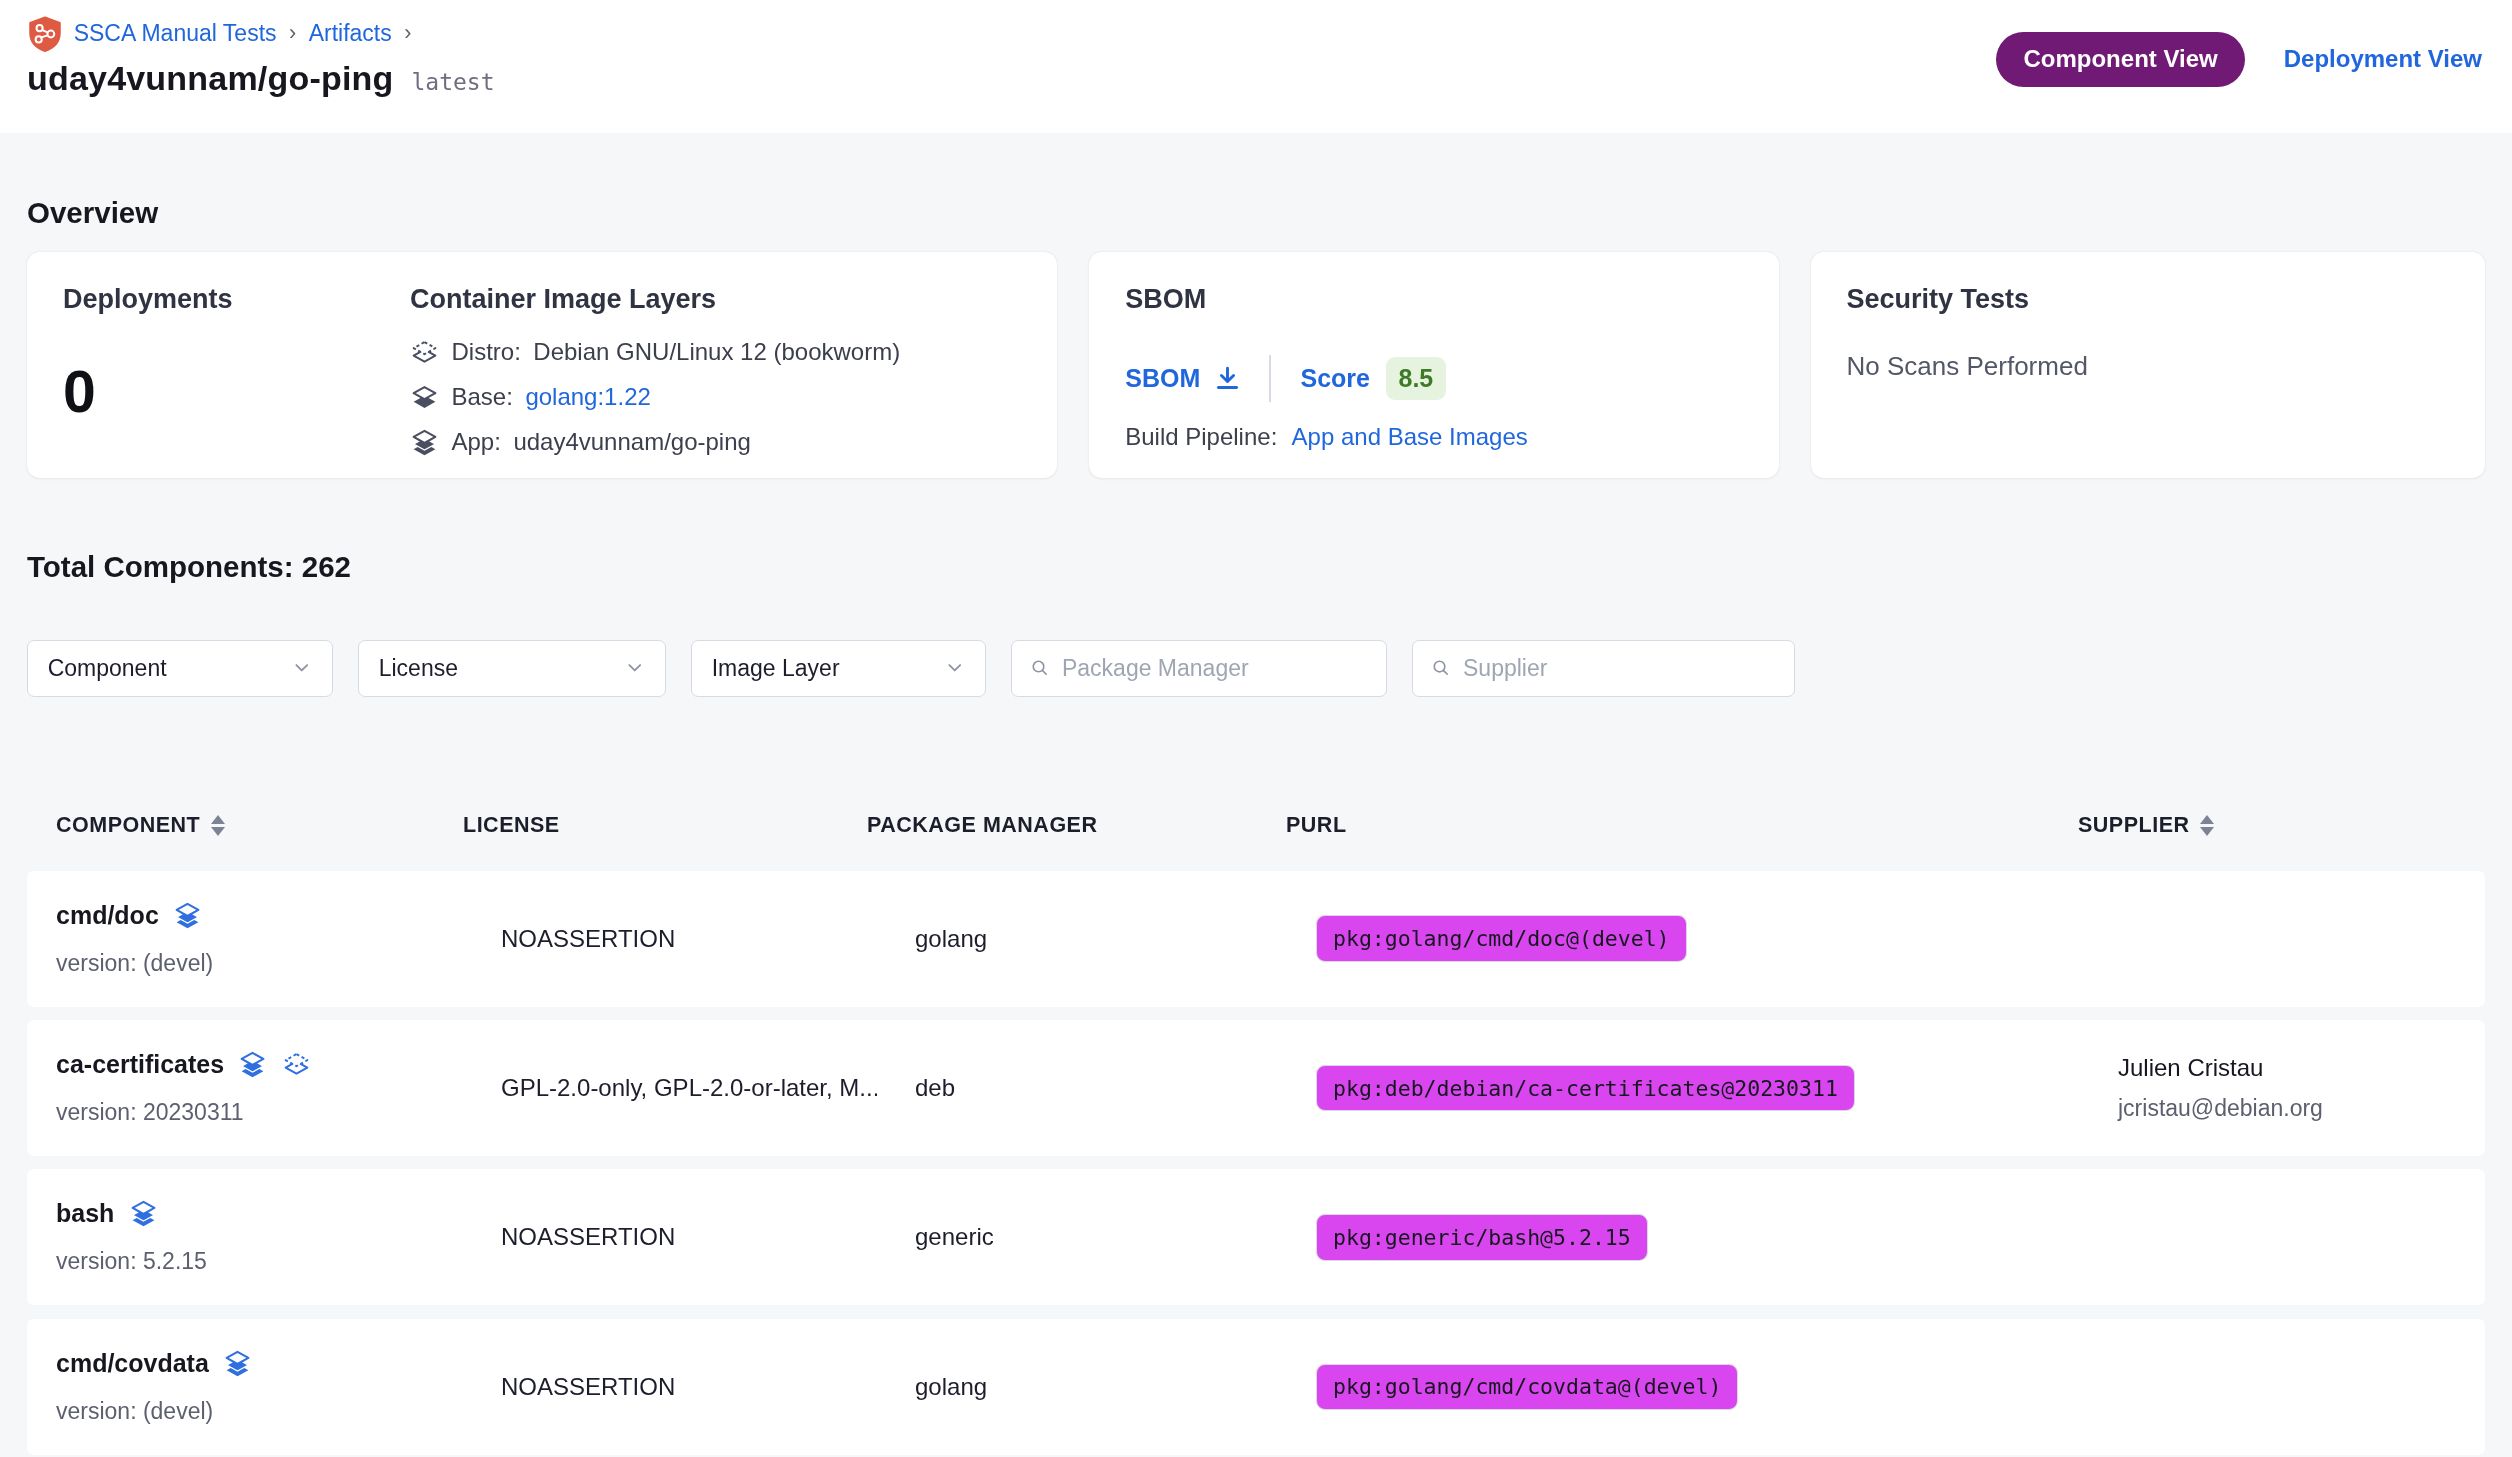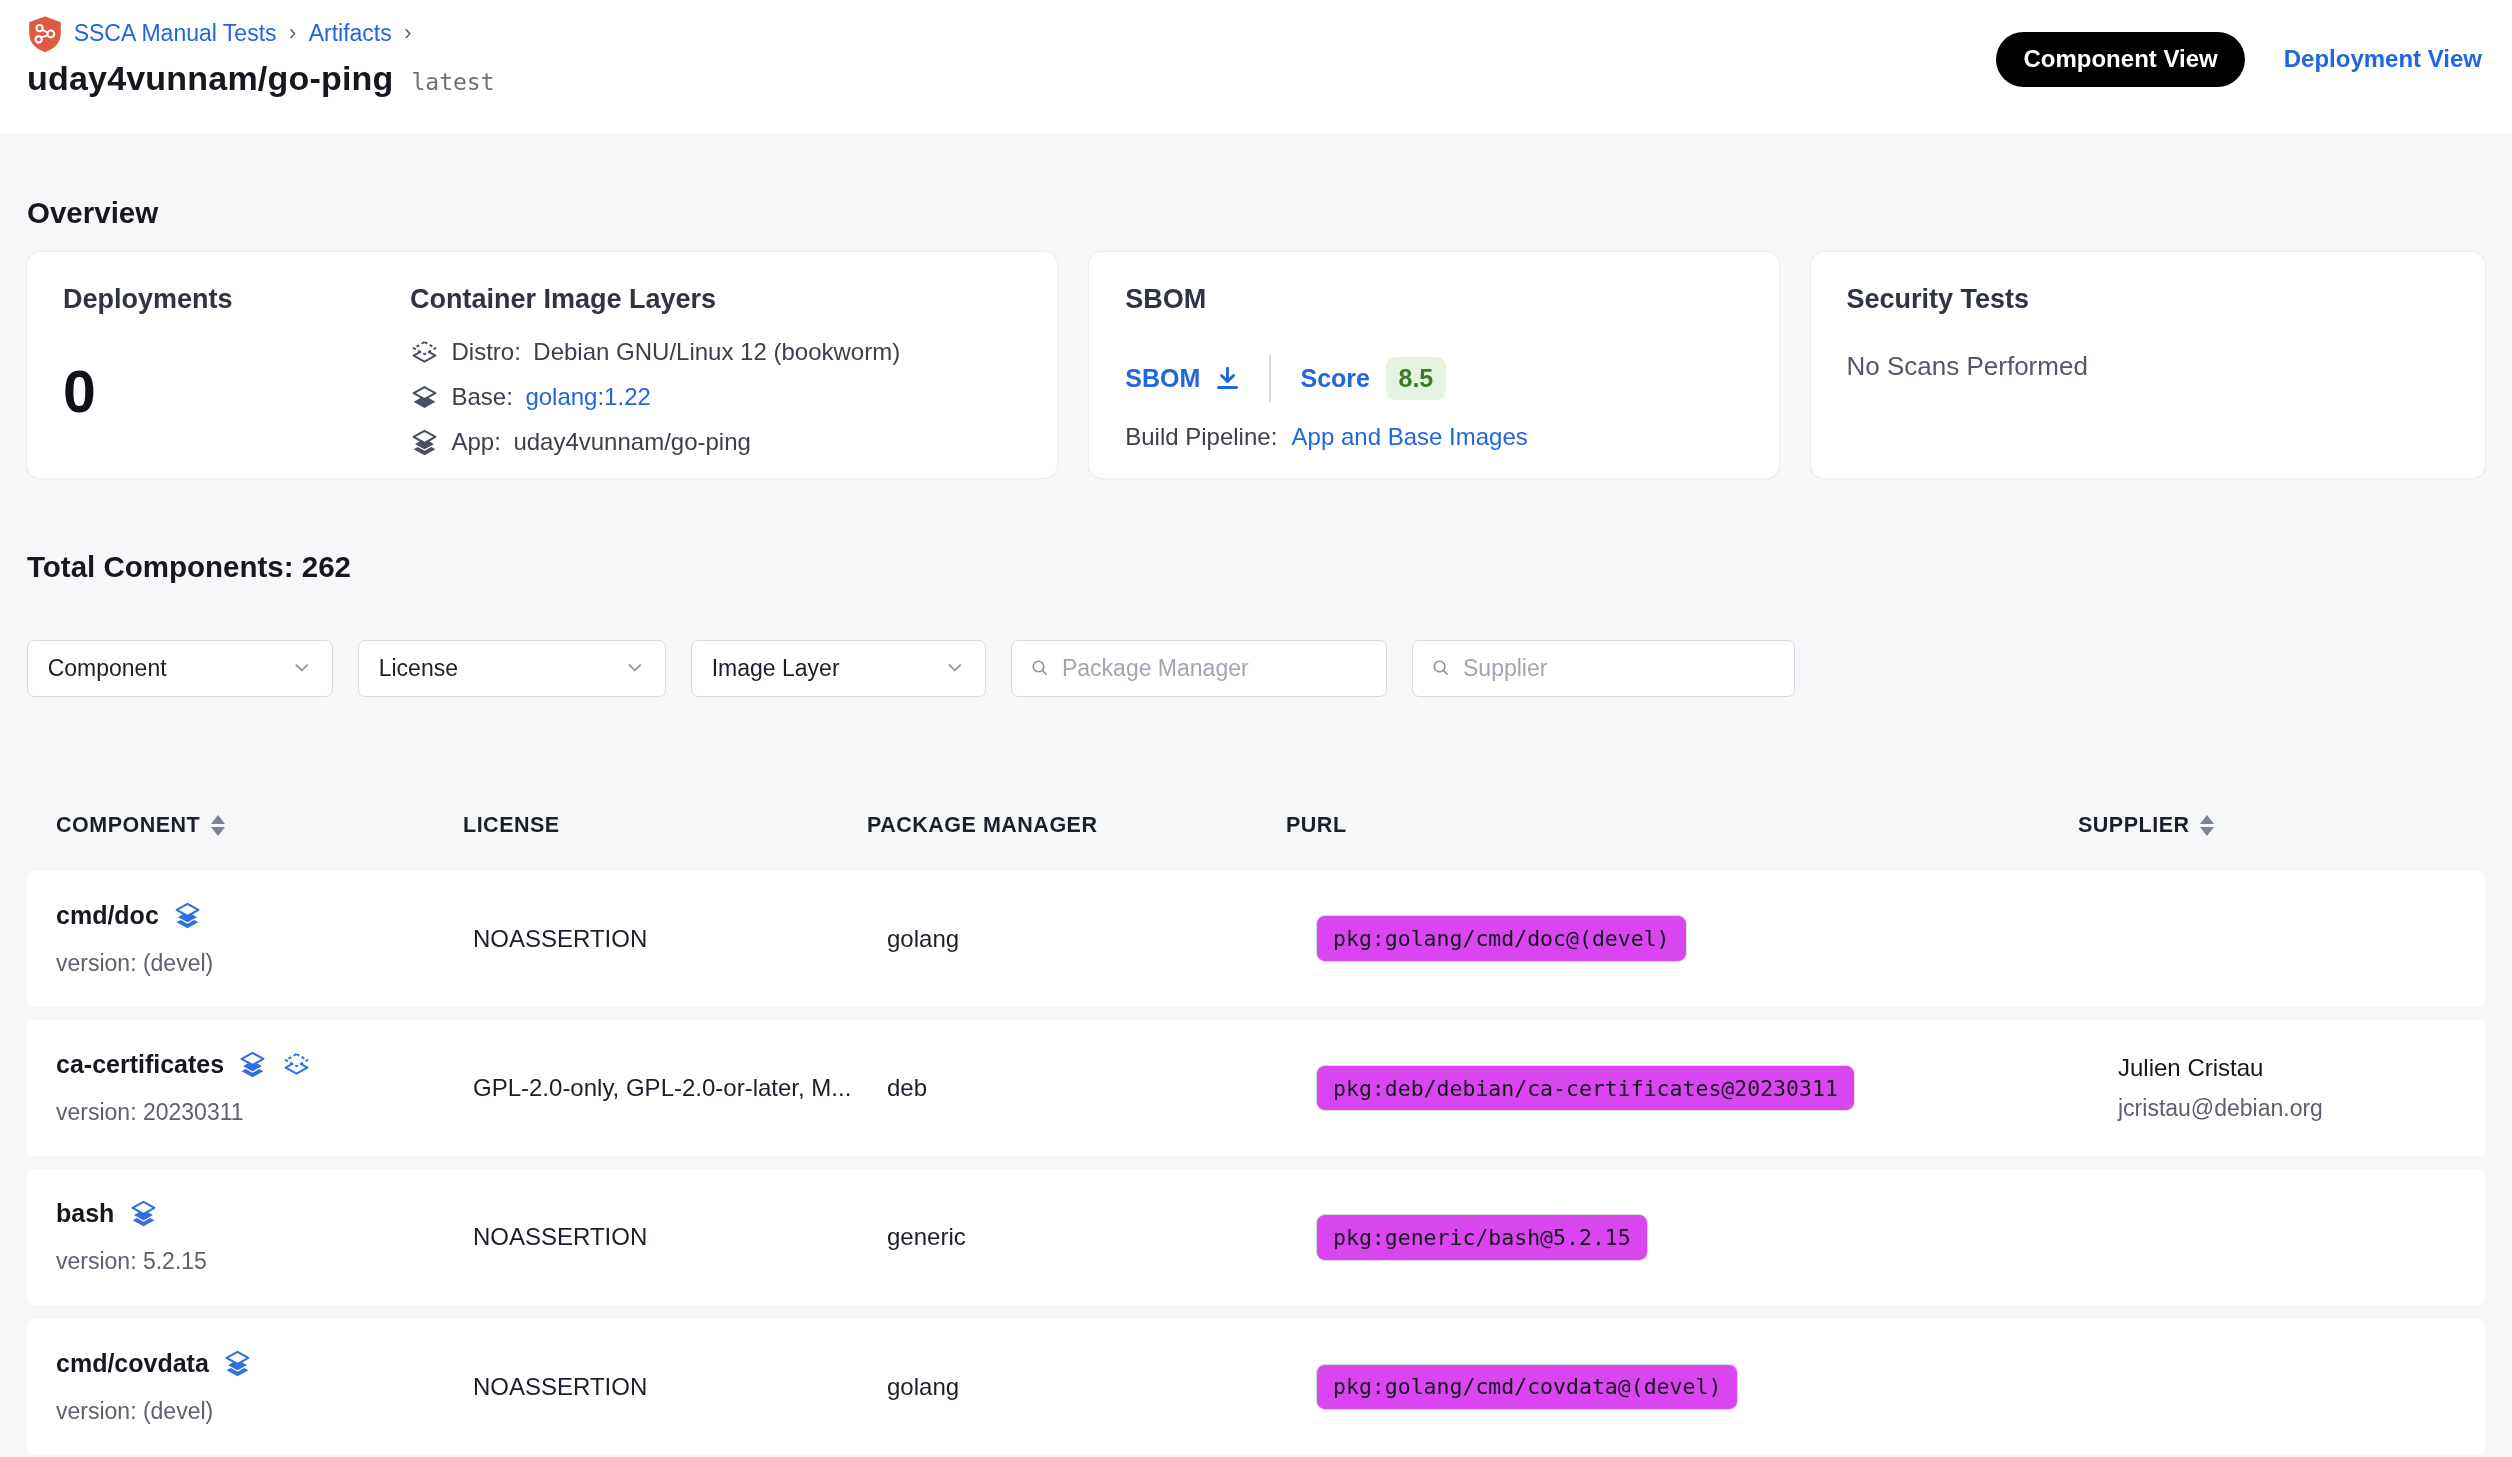--- a/index.html
+++ b/index.html
@@ -15,21 +15,21 @@
   
   .top-band { background:#ffffff; height:133px; padding:14.3px 27px 0 27px; position:relative; }
   .breadcrumb-row { display:flex; align-items:center; gap:10.7px; height:39px; }
   .logo-shield { width:36px; height:36px; flex:0 0 auto; }
   .crumb { color:#2066dd; font-size:23px; text-decoration:none; cursor:pointer; }
   .crumb-sep { color:#5f6371; font-size:21.5px; padding:0 1.8px; }
   .title-row { display:flex; align-items:baseline; gap:18px; margin-top:5.4px; }
   .artifact-title { font-size:34px; font-weight:bold; color:#16171f; letter-spacing:0.2px; }
   .artifact-tag { font-family:"DejaVu Sans Mono", monospace; font-size:23px; color:#6d6f7e; }
   .view-toggle { position:absolute; top:32px; right:30px; display:flex; align-items:center; gap:39px; }
-  .pill-selected { background:#000000; color:#ffffff; font-size:24px; font-weight:bold;
+  .pill-selected { background:#701a75; color:#ffffff; font-size:24px; font-weight:bold;
     border:none; border-radius:894px; padding:13.4px 27px; cursor:pointer; }
   .link-view { color:#2066dd; font-size:24px; font-weight:bold; cursor:pointer; }
 
   
   .content { padding:0 27px; }
   .section-heading { font-size:29.5px; font-weight:bold; color:#16171f; margin-top:63px; height:36px; }
 
   .cards-row { display:flex; gap:32px; margin-top:19.7px; }
   .card { background:#ffffff; border-radius:12.5px; height:226px;
     box-shadow:0 0.9px 2.7px rgba(40,41,61,.07), 0 0 0.9px rgba(40,41,61,.12); padding:32px 36px; }
@@ -78,21 +78,21 @@
   .sort-icon { display:inline-flex; flex-direction:column; gap:2.7px; cursor:pointer; }
   .sort-icon .tri-up { width:0; height:0; border-left:7.2px solid transparent; border-right:7.2px solid transparent; border-bottom:9px solid #7d8294; }
   .sort-icon .tri-dn { width:0; height:0; border-left:7.2px solid transparent; border-right:7.2px solid transparent; border-top:9px solid #7d8294; }
 
   .tbody { margin-top:27px; }
   .trow { background:#ffffff; border-radius:7.2px; height:136px; margin-bottom:13.4px;
     padding:0 29px; cursor:pointer;gap:10px; }
   .cell-component .name-line { display:flex; align-items:center; gap:14.3px; }
   .comp-name { font-size:25px; font-weight:bold; color:#16171f; }
   .comp-version { font-size:23px; color:#5c5f6e; margin-top:20px; }
-  .cell-plain { font-size:24px; color:#1d1e2c; padding-right:27px; white-space:nowrap; overflow:hidden; }
+  .cell-plain { font-size:24px; color:#1d1e2c; padding-right:27px; white-space:nowrap; overflow:hidden;margin-left:28px; }
   .purl-chip { display:inline-block; font-family:"DejaVu Sans Mono", monospace; font-size:21.5px;
     color:#16171f; background:#d946ef; border:1.8px solid #d9dae5; border-radius:9px; padding:9.8px 16px; }
   .supplier-name { font-size:24px; color:#16171f; }
   .supplier-email { font-size:23px; color:#5c5f6e; margin-top:12.5px; }
 </style>
 </head>
 <body>
 
 <svg width="0" height="0" style="position:absolute">
   <defs>

